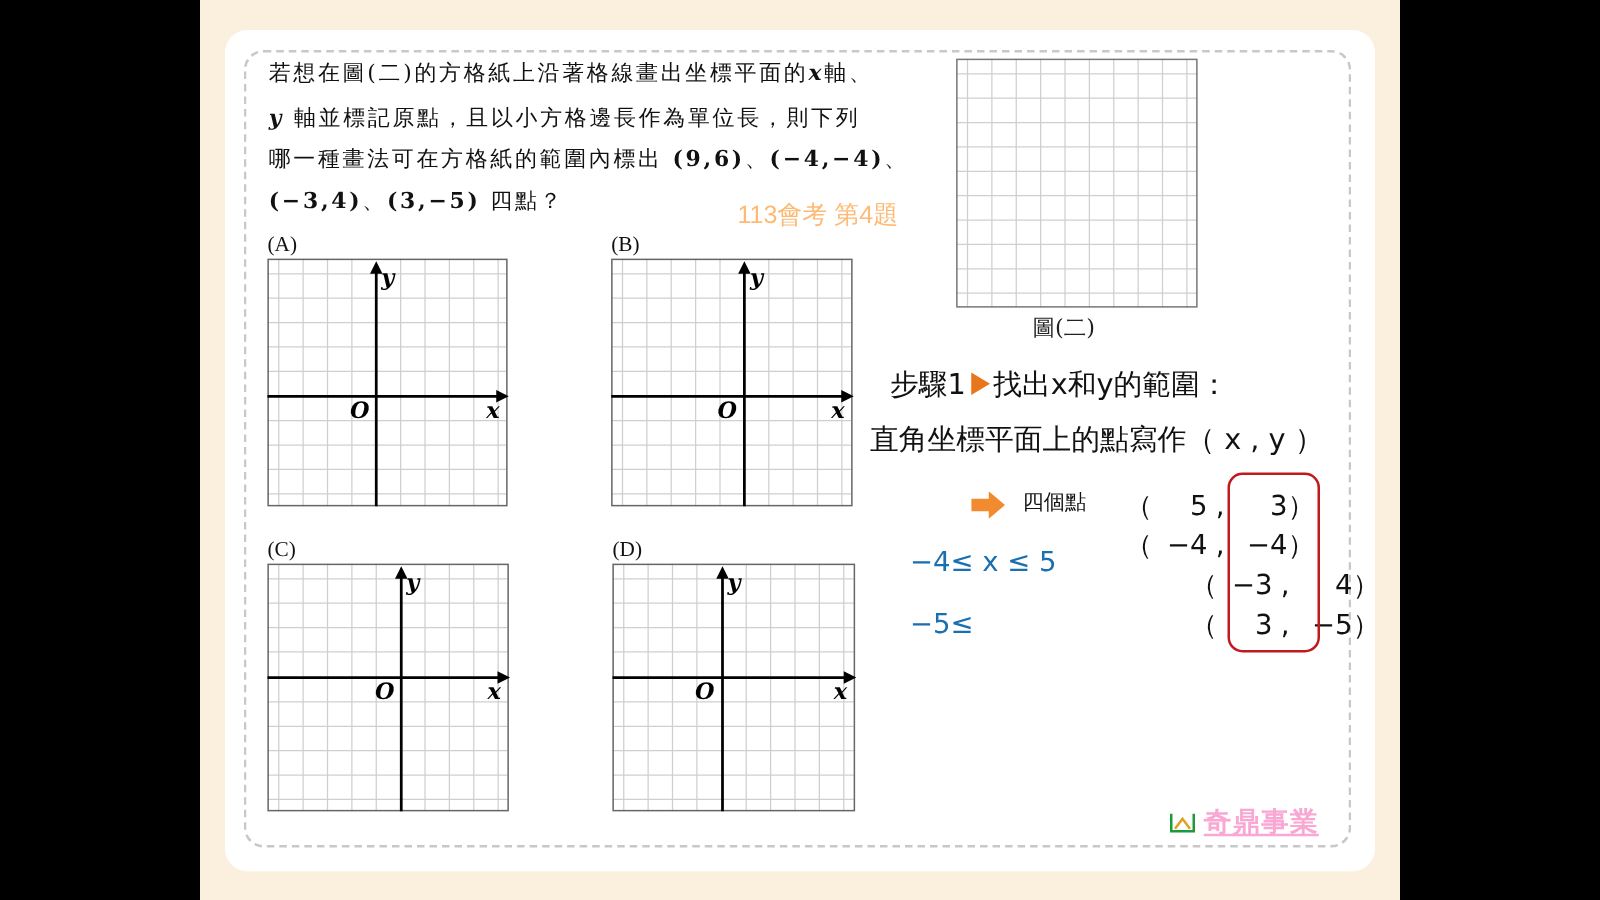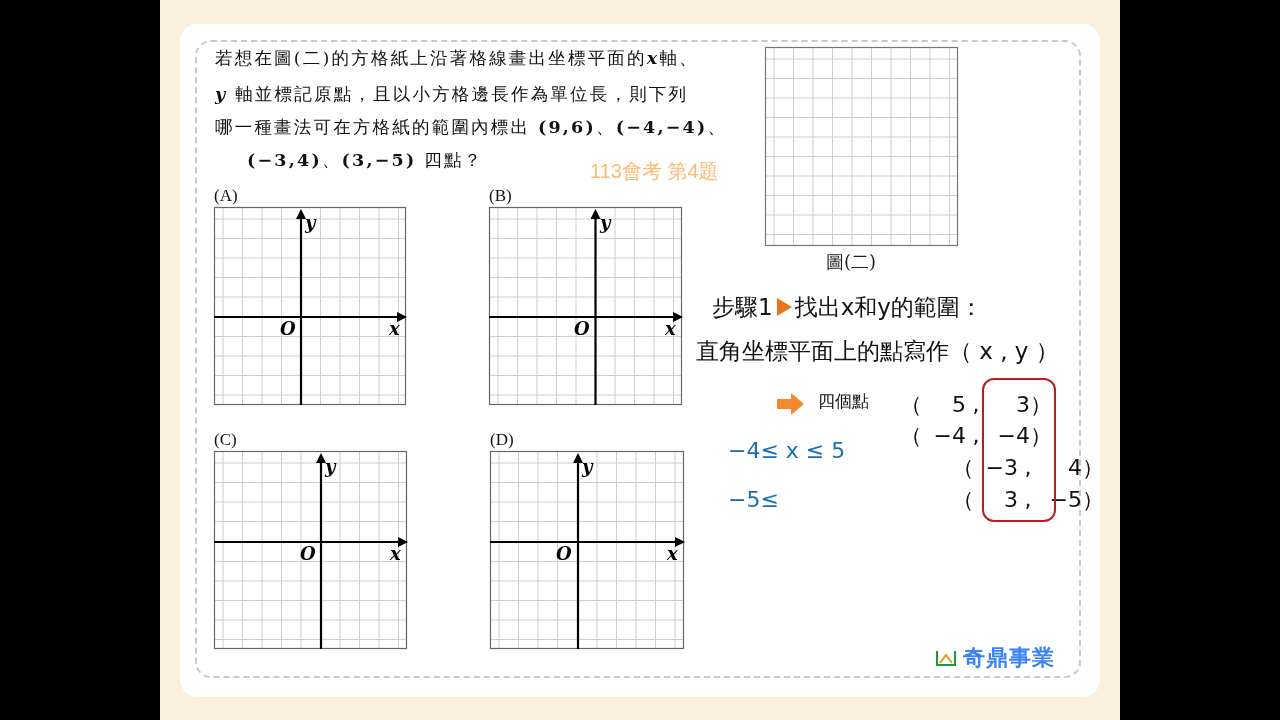--- a/index.html
+++ b/index.html
@@ -56,22 +56,23 @@
     white-space: nowrap;
   }
   .pt-row span { display: inline-block; text-align: right; }
   .red-box {
     position: absolute; left: 982px; top: 378px; width: 74px; height: 144px;
     border: 2px solid #c0191f; border-radius: 12px; box-sizing: border-box;
   }
   .orange-arrow { position: absolute; left: 777px; top: 393px; }
   .logo {
     position: absolute; left: 935px; top: 643px; display: flex; align-items: center;
-    font-family: "DejaVu Sans", sans-serif; font-weight: bold; color: #3b82f6; font-size: 22px;
+    font-family: "DejaVu Sans", sans-serif; font-weight: bold; color: #f9a8d4; font-size: 22px;
     letter-spacing: 1px;
+    text-decoration: underline;
   }
   .logo-mark { margin-right: 6px; }
 </style>
 </head>
 <body>
 
 <div class="slide">
   <div class="card">
     <div class="dash"></div>
   </div>
@@ -79,21 +80,21 @@
 
 <div class="q-line" style="top:46px;">
   <span>若想在圖(二)的方格紙上沿著格線畫出坐標平面的</span><i>x</i><span>軸、</span>
 </div>
 <div class="q-line" style="top:82px;">
   <i>y</i><span> 軸並標記原點，且以小方格邊長作為單位長，則下列</span>
 </div>
 <div class="q-line" style="top:115px;">
   <span>哪一種畫法可在方格紙的範圍內標出 </span><b>(9,6)</b><span>、</span><b>(−4,−4)</b><span>、</span>
 </div>
-<div class="q-line" style="top:148px;margin-left:32px;">
+<div class="q-line" style="top:148px;">
   <b>(−3,4)</b><span>、</span><b>(3,−5)</b><span> 四點？</span>
 </div>
 <div class="red-tag">113會考 第4題</div>
 
 <svg class="grid-svg" style="left:765px; top:47px;" width="193" height="199">
   <g stroke="#cfcfcf" stroke-width="1">
     <line x1="9" y1="0" x2="9" y2="199"></line>
       <line x1="28.5" y1="0" x2="28.5" y2="199"></line>
       <line x1="48" y1="0" x2="48" y2="199"></line>
       <line x1="67.5" y1="0" x2="67.5" y2="199"></line>

